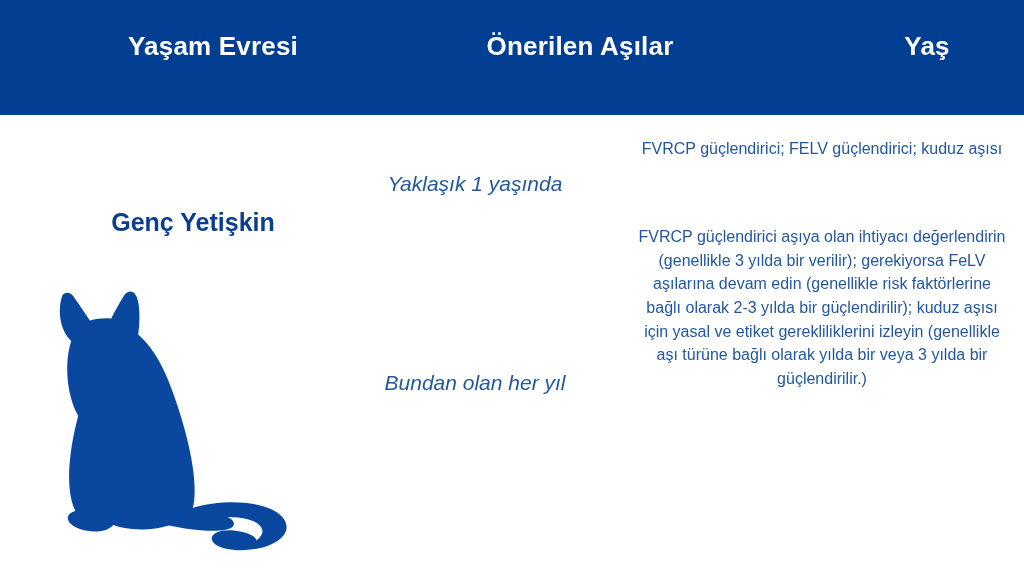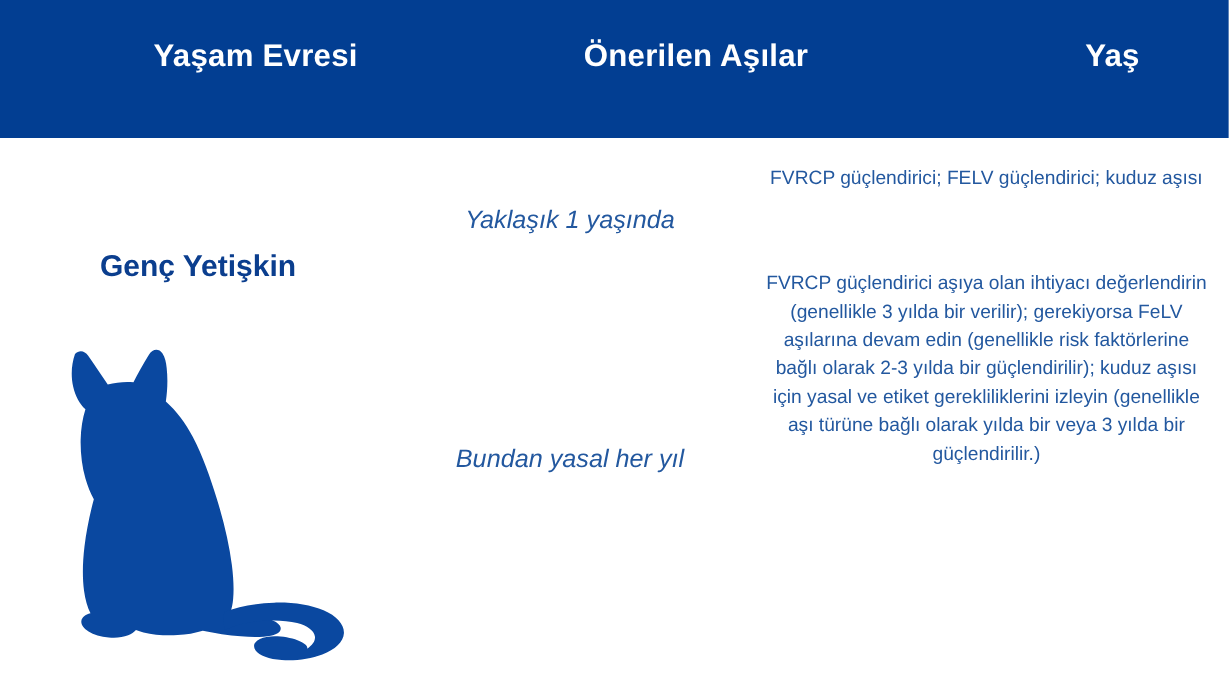--- a/index.html
+++ b/index.html
@@ -90,20 +90,21 @@
     position: absolute;
     left: 0;
     top: 92px;
     width: 330px;
     text-align: center;
     color: #0B3E8E;
     font-size: 25px;
     font-weight: bold;
     line-height: 1.25;
     white-space: nowrap;
+    padding-left: 28px;
   }
   .cat-art {
     position: absolute;
     left: 18px;
     top: 150px;
     width: 300px;
     height: 300px;
   }
   .cat-art svg { display: block; width: 100%; height: 100%; }
 
@@ -213,21 +214,21 @@
                      C220.4,251.8 208.4,251.4 196.6,252.8
                      C186.2,254.0 176.6,256.6 169.6,260.0
                      C168.0,254.8 167.8,249.6 169.0,244.8 Z"></path>
           </g>
         </svg>
       </div>
     </div>
 
     <div class="col col-age">
       <div class="age-cell age-cell-1">Yaklaşık 1 yaşında</div>
-      <div class="age-cell age-cell-2">Bundan yasal her yıl</div>
+      <div class="age-cell age-cell-2">Bundan olan her yıl</div>
     </div>
 
     <div class="col col-vacc">
       <div class="vacc-cell vacc-cell-1">FVRCP güçlendirici; FELV güçlendirici; kuduz aşısı</div>
       <div class="vacc-cell vacc-cell-2">FVRCP güçlendirici aşıya olan ihtiyacı değerlendirin (genellikle 3 yılda bir verilir); gerekiyorsa FeLV aşılarına devam edin (genellikle risk faktörlerine bağlı olarak 2-3 yılda bir güçlendirilir); kuduz aşısı için yasal ve etiket gerekliliklerini izleyin (genellikle aşı türüne bağlı olarak yılda bir veya 3 yılda bir güçlendirilir.)</div>
     </div>
 
   </div>
 </div>
 

